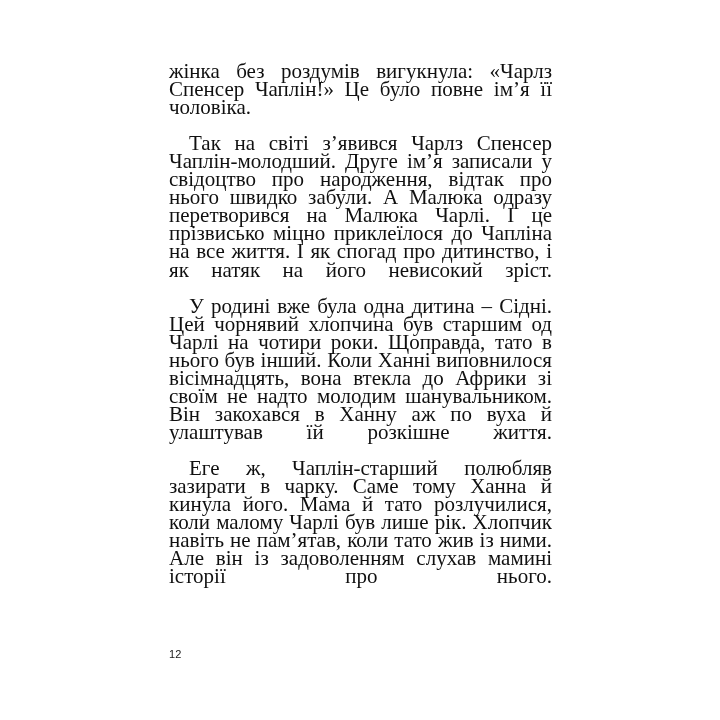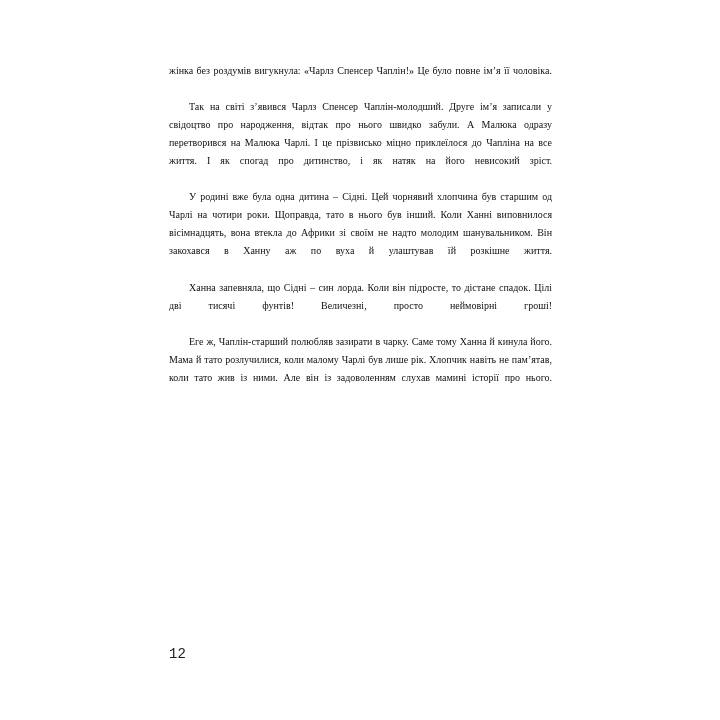--- a/index.html
+++ b/index.html
@@ -24,21 +24,21 @@
   #text-block {
     position: absolute;
     left: 169px;
     top: 62px;
     width: 383px;
   }
 
   .para {
     margin: 0;
     font-family: "Liberation Serif", serif;
-    font-size: 10px;
+    font-size: 21px;
     line-height: 18.05px;
     color: #101010;
     text-align: justify;
     text-justify: inter-word;
     text-indent: 20px;
     hyphens: none;
     -webkit-hyphens: none;
     word-spacing: 0px;
   }
 
@@ -50,35 +50,34 @@
   .para::after {
     content: "";
     display: inline-block;
     width: 100%;
   }
 
   #page-number {
     position: absolute;
     left: 169px;
     top: 647px;
-    font-family: Liberation Mono, monospace;
-    font-size: 14px;
+    font-family: Liberation Sans, sans-serif;
+    font-size: 11px;
     line-height: 15px;
     color: #1a1a1a;
     letter-spacing: 0.2px;
   }
 </style>
 </head>
 <body>
 
 <div id="page">
 
   <div id="text-block">
     <p class="para first">жінка без роздумів вигукнула: «Чарлз Спенсер Чаплін!» Це було повне ім’я її чоловіка.</p>
     <p class="para">Так на світі з’явився Чарлз Спенсер Чаплін-молодший. Друге ім’я записали у свідоцтво про народження, відтак про нього швидко забули. А Малюка одразу перетворився на Малюка Чарлі. І це прізвисько міцно приклеїлося до Чапліна на все життя. І як спогад про дитинство, і як натяк на його невисокий зріст.</p>
     <p class="para">У родині вже була одна дитина – Сідні. Цей чорнявий хлопчина був старшим од Чарлі на чотири роки. Щоправда, тато в нього був інший. Коли Ханні виповнилося вісімнадцять, вона втекла до Африки зі своїм не надто молодим шанувальником. Він закохався в Ханну аж по вуха й улаштував їй розкішне життя.</p>
-    <p class="para">Ханна запевняла, що Сідні – син лорда. Коли він підросте, то дістане спадок. Цілі дві тисячі фунтів! Величезні, просто неймовірні гроші!</p>
     <p class="para">Еге ж, Чаплін-старший полюбляв зазирати в чарку. Саме тому Ханна й кинула його. Мама й тато розлучилися, коли малому Чарлі був лише рік. Хлопчик навіть не пам’ятав, коли тато жив із ними. Але він із задоволенням слухав мамині історії про нього.</p>
   </div>
 
   <div id="page-number">12</div>
 
 </div>
 
 </body></html>

